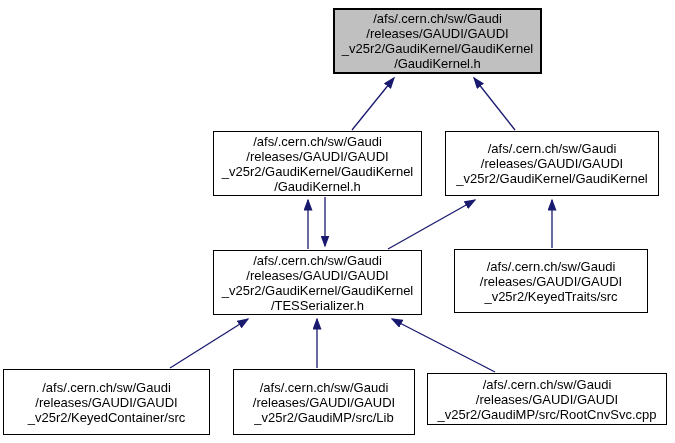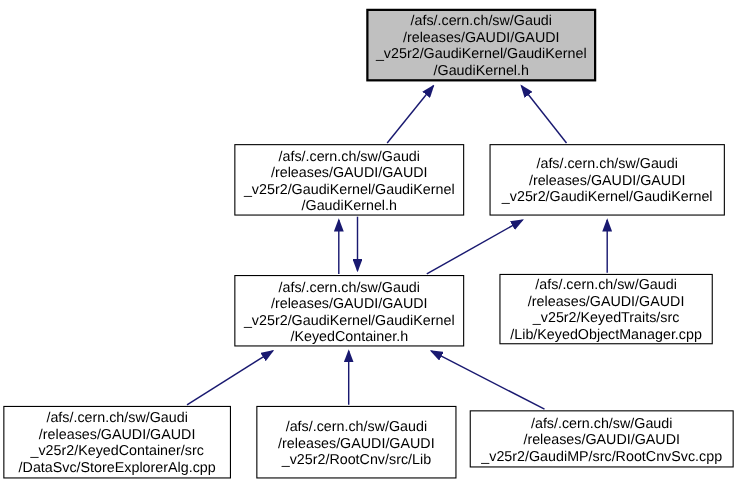--- a/index.html
+++ b/index.html
@@ -74,41 +74,39 @@
   <div class="node" style="left:445px;top:131px;width:214px;height:65px">
     <span>/afs/.cern.ch/sw/Gaudi</span>
     <span>/releases/GAUDI/GAUDI</span>
     <span>_v25r2/GaudiKernel/GaudiKernel</span>
   </div>
 
   <div class="node" style="left:213px;top:250px;width:209px;height:65px">
     <span>/afs/.cern.ch/sw/Gaudi</span>
     <span>/releases/GAUDI/GAUDI</span>
     <span>_v25r2/GaudiKernel/GaudiKernel</span>
-    <span>/KeyedContainer.h</span>
+    <span>/TESSerializer.h</span>
   </div>
 
   <div class="node" style="left:454px;top:249px;width:194px;height:64px">
     <span>/afs/.cern.ch/sw/Gaudi</span>
     <span>/releases/GAUDI/GAUDI</span>
     <span>_v25r2/KeyedTraits/src</span>
-    <span>/Lib/KeyedObjectManager.cpp</span>
   </div>
 
   <div class="node" style="left:3px;top:369px;width:207px;height:66px">
     <span>/afs/.cern.ch/sw/Gaudi</span>
     <span>/releases/GAUDI/GAUDI</span>
     <span>_v25r2/KeyedContainer/src</span>
-    <span>/DataSvc/StoreExplorerAlg.cpp</span>
   </div>
 
   <div class="node" style="left:233px;top:369px;width:182px;height:66px">
     <span>/afs/.cern.ch/sw/Gaudi</span>
     <span>/releases/GAUDI/GAUDI</span>
-    <span>_v25r2/RootCnv/src/Lib</span>
+    <span>_v25r2/GaudiMP/src/Lib</span>
   </div>
 
   <div class="node" style="left:427px;top:373px;width:240px;height:52px">
     <span>/afs/.cern.ch/sw/Gaudi</span>
     <span>/releases/GAUDI/GAUDI</span>
     <span>_v25r2/GaudiMP/src/RootCnvSvc.cpp</span>
   </div>
 
 </div>
 

